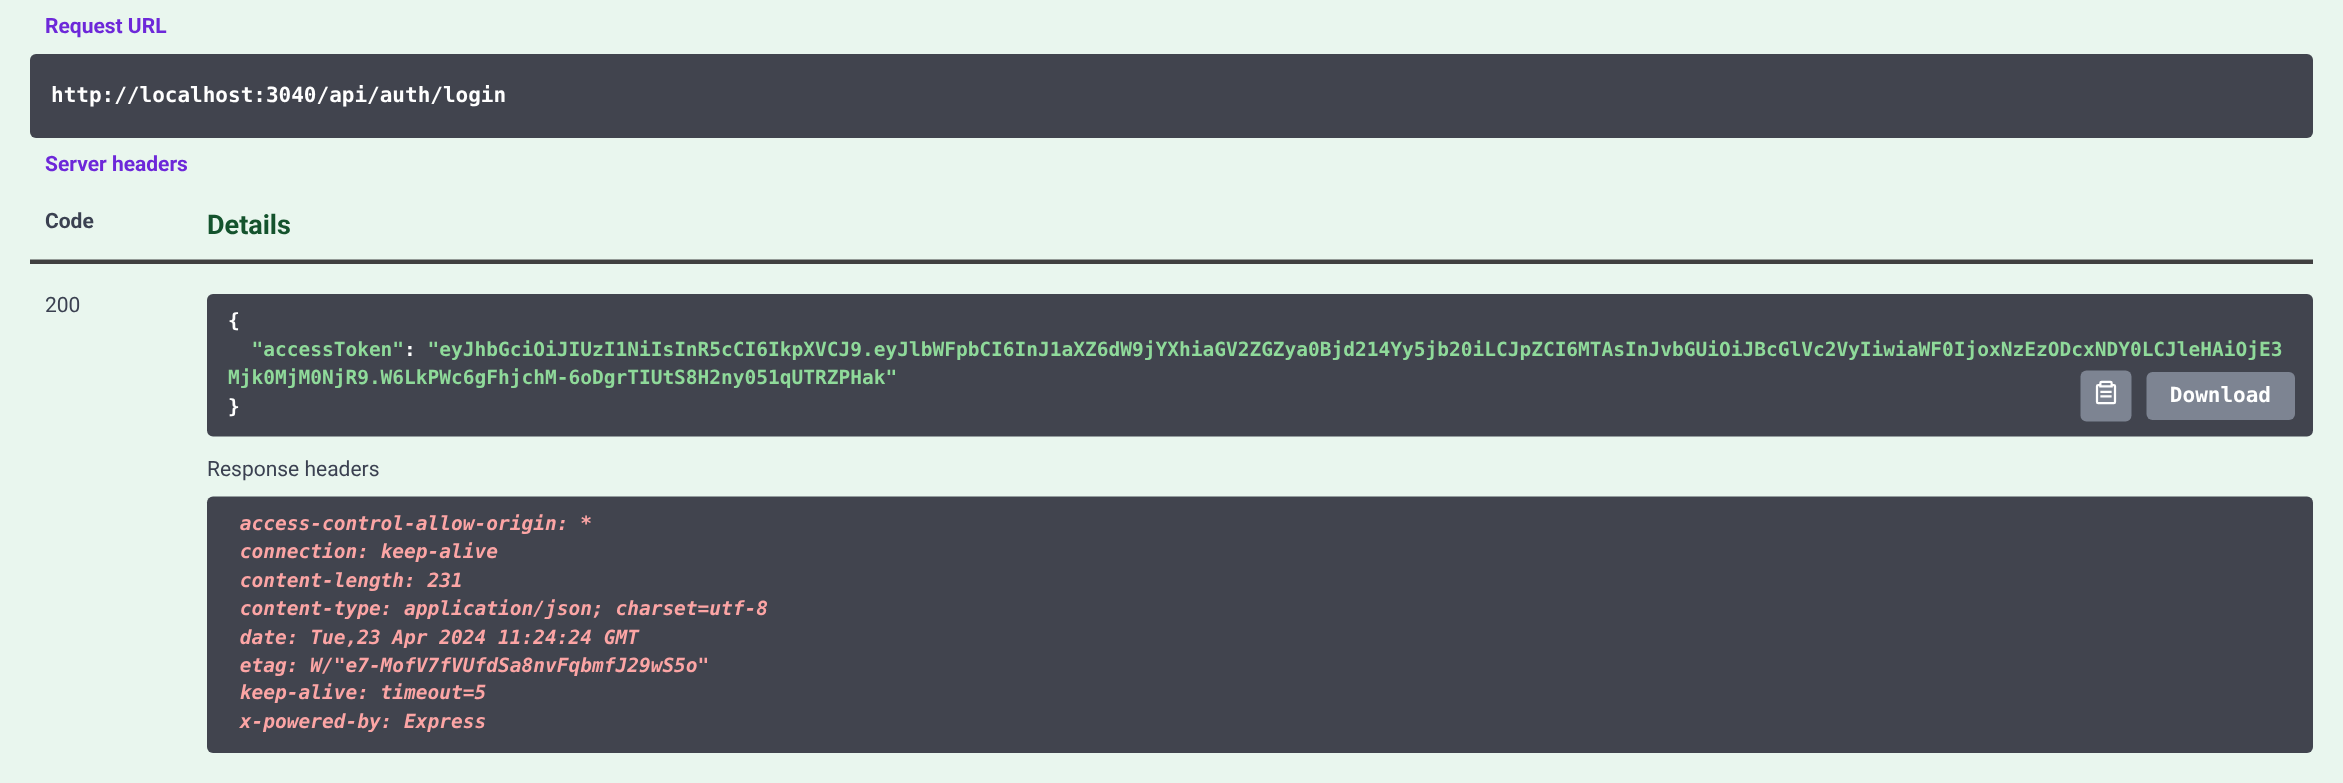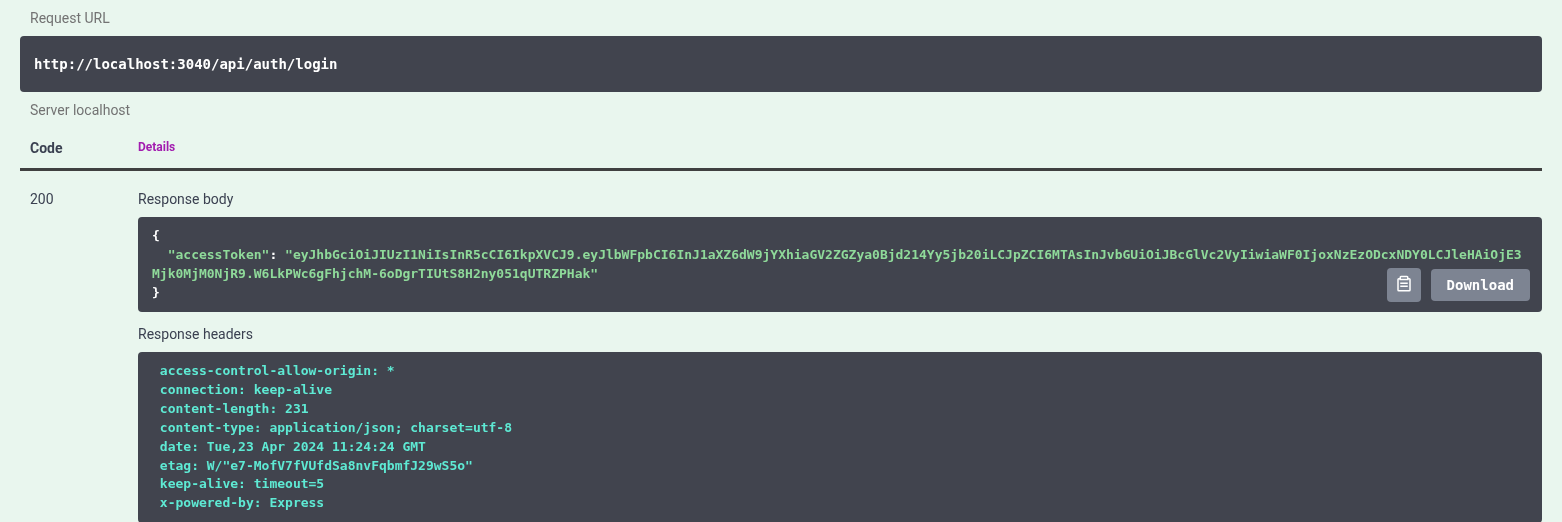--- a/index.html
+++ b/index.html
@@ -8,22 +8,22 @@
       box-sizing: border-box;
     }
     body {
       background: #e9f6ee;
       font-family: -apple-system, BlinkMacSystemFont, "Segoe UI", Roboto, Helvetica, Arial, sans-serif;
       color: #3b4151;
       padding: 0 20px 20px 20px;
     }
     .section-label {
       font-size: 14px;
-      font-weight: 400;
-      color: #737373;
+      font-weight: 700;
+      color: #6d28d9;
       margin-top: 10px;
       margin-bottom: 10px;
       padding-left: 10px;
     }
     .url-box {
       background: #41444e;
       border-radius: 4px;
       padding: 20px 14px;
       color: #ffffff;
       font-family: "Consolas", "Monaco", monospace;
@@ -38,23 +38,23 @@
       margin-top: 6px;
     }
     .col-code {
       width: 108px;
       font-size: 14px;
       font-weight: 700;
       color: #3b4151;
     }
     .col-details {
       flex: 1;
-      font-size: 12px;
+      font-size: 18px;
       font-weight: 700;
-      color: #a21caf;
+      color: #14532d;
     }
     .table-row {
       display: flex;
       padding: 20px 0 0 10px;
     }
     .code-value {
       width: 108px;
       font-size: 14px;
       font-weight: 400;
       color: #3b4151;
@@ -82,21 +82,22 @@
     }
     .json-body {
       white-space: pre-wrap;
       word-break: break-all;
     }
     .json-string {
       color: #8fda9a;
     }
     .headers-body {
       white-space: pre;
-      color: #5eead4;
+      color: #fca5a5;
+      font-style: italic;
     }
     .actions {
       position: absolute;
       right: 12px;
       bottom: 10px;
       display: flex;
       gap: 10px;
       align-items: center;
     }
     .btn {
@@ -126,32 +127,31 @@
   </style>
 </head>
 <body>
 
 <div class="section-label">Request URL</div>
 
 <div class="url-box">
   <span>http://localhost:3040/api/auth/login</span>
 </div>
 
-<div class="section-label">Server localhost</div>
+<div class="section-label">Server headers</div>
 
 <div class="table-header">
   <div class="col-code">Code</div>
   <div class="col-details">Details</div>
 </div>
 
 <div class="table-row">
   <div class="code-value">200</div>
   <div class="details-cell">
 
-    <div class="sub-label">Response body</div>
 
     <div class="code-block">
       <div class="json-body">{
   <span class="json-string">"accessToken"</span>: <span class="json-string">"eyJhbGciOiJIUzI1NiIsInR5cCI6IkpXVCJ9.eyJlbWFpbCI6InJ1aXZ6dW9jYXhiaGV2ZGZya0Bjd214Yy5jb20iLCJpZCI6MTAsInJvbGUiOiJBcGlVc2VyIiwiaWF0IjoxNzEzODcxNDY0LCJleHAiOjE3Mjk0MjM0NjR9.W6LkPWc6gFhjchM-6oDgrTIUtS8H2ny051qUTRZPHak"</span>
 }</div>
       <div class="actions">
         <button class="btn icon-btn" title="Copy">
           <span>
             <svg class="clipboard-svg" viewBox="0 0 24 24">
                 <path d="M16 1H8a2 2 0 0 0-2 2v1H5a2 2 0 0 0-2 2v14a2 2 0 0 0 2 2h14a2 2 0 0 0 2-2V6a2 2 0 0 0-2-2h-1V3a2 2 0 0 0-2-2zM8 3h8v2H8V3zm11 17H5V6h1v1h12V6h1v14z"></path>

